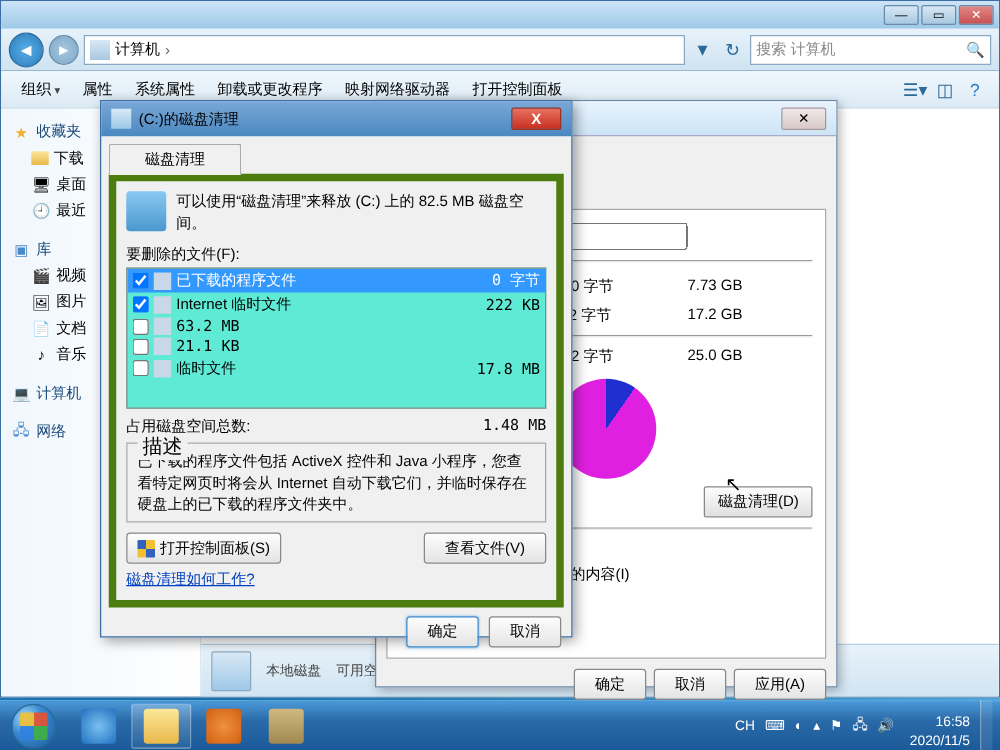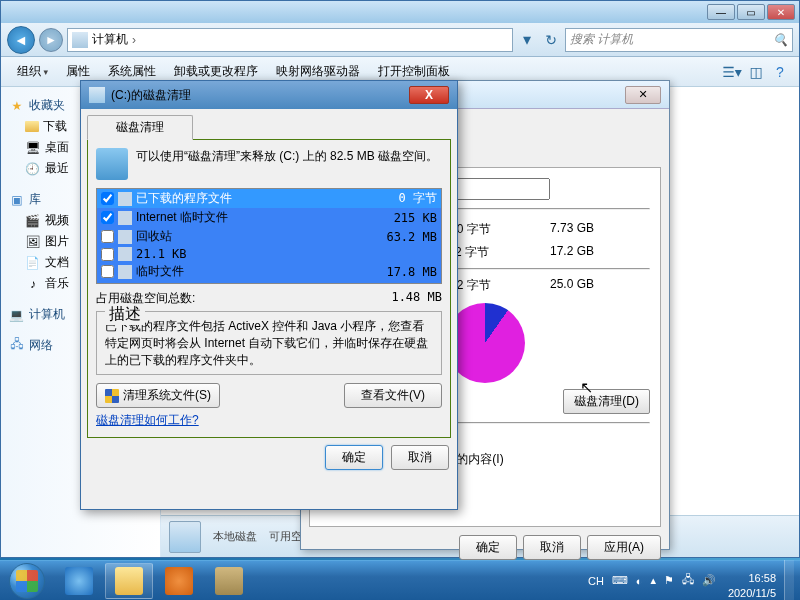--- a/index.html
+++ b/index.html
@@ -13,21 +13,21 @@
 .explorer-titlebar { height: 22px; background: linear-gradient(#cce4f7, #9ec9e8); display: flex; justify-content: flex-end; align-items: center; padding: 0 4px; gap: 2px; }
 .tb-btn { width: 28px; height: 16px; background: linear-gradient(#d8e8f5, #a8c8e0); border: 1px solid #6a8aa8; border-radius: 2px; font-size: 10px; display: flex; align-items: center; justify-content: center; cursor: pointer; }
 .tb-btn.close { background: linear-gradient(#e08888, #c85050); color: #fff; }
 
 .explorer-nav { height: 34px; background: linear-gradient(#e8f2fa, #cfe3f2); display: flex; align-items: center; padding: 0 6px; gap: 4px; border-bottom: 1px solid #9ab8d0; }
 .nav-back { width: 28px; height: 28px; background: radial-gradient(#5ab0e8, #2a7ab8); border-radius: 50%; border: 1px solid #2a6a9a; display:flex;align-items:center;justify-content:center;color:#fff;font-size:14px; }
 .nav-fwd { width: 24px; height: 24px; background: radial-gradient(#a8c8e0, #7aa8c8); border-radius:50%; border:1px solid #6a8aa8; display:flex;align-items:center;justify-content:center;color:#fff;font-size:12px; }
 .addressbar { flex: 1; height: 24px; background: #fff; border: 1px solid #8aa8c0; display: flex; align-items: center; padding: 0 4px; font-size: 12px; }
 .addr-icon { width: 16px; height: 16px; background: linear-gradient(#d8e8f5, #a8c8e0); margin-right: 4px; }
 .addr-refresh { width:20px;height:22px;display:flex;align-items:center;justify-content:center;color:#2a6a9a;font-size:14px; }
-.searchbox { width: 228px; height: 24px; background: #fff; border: 1px solid #8aa8c0; display: flex; align-items: center; padding: 0 4px; font-size: 12px; color: #888; font-style: italic; }
+.searchbox { width: 193px; height: 24px; background: #fff; border: 1px solid #8aa8c0; display: flex; align-items: center; padding: 0 4px; font-size: 12px; color: #888; }
 
 .explorer-toolbar { height: 30px; background: linear-gradient(#f0f7fd, #dceaf5); display: flex; align-items: center; padding: 0 8px; gap: 2px; font-size: 12px; border-bottom: 1px solid #b8d0e0; }
 .tool-item { padding: 3px 8px; cursor: pointer; }
 .tool-dd::after { content: " ▾"; font-size: 9px; color: #444; }
 .tool-spacer { flex: 1; }
 .tool-icon { width: 22px; height: 22px; display: flex; align-items: center; justify-content: center; font-size: 14px; color: #2a6a9a; cursor: pointer; }
 
 .explorer-body { display: flex; height: calc(100% - 86px); background: #fff; }
 .sidebar { width: 160px; background: linear-gradient(90deg, #f0f7fd, #fff); border-right: 1px solid #d8e8f5; padding: 8px 4px; font-size: 12px; overflow: hidden; }
 .side-group { margin-bottom: 10px; }
@@ -63,25 +63,25 @@
 .props-btns { display: flex; justify-content: flex-end; gap: 6px; padding: 8px; }
 .win-btn { padding: 3px 16px; font-size: 12px; border: 1px solid #888; background: linear-gradient(#fdfdfd, #e4e4e4); border-radius: 3px; cursor: pointer; }
 
 
 .cleanup-dialog { position: absolute; top: 80px; left: 80px; width: 378px; height: 430px; background: #f0f0f0; border: 1px solid #3a6ea5; box-shadow: 3px 3px 10px rgba(0,0,0,0.4); }
 .cleanup-title { height: 28px; background: linear-gradient(#79a8d8, #4a88c0); display: flex; align-items: center; padding: 0 8px; font-size: 12px; color: #000; }
 .cleanup-title-icon { width: 16px; height: 16px; background: linear-gradient(#d8e8f5, #9ec9e8); margin-right: 6px; }
 .ct-close { margin-left: auto; width: 40px; height: 18px; background: linear-gradient(#e87060, #c83020); border: 1px solid #a03020; border-radius: 2px; color: #fff; display:flex;align-items:center;justify-content:center;font-size:12px;font-weight:bold;cursor:pointer; }
 .cleanup-tabstrip { display: flex; padding: 6px 6px 0; font-size: 12px; }
 .cleanup-tab { padding: 3px 28px; background: #f0f0f0; border: 1px solid #aaa; border-bottom: 1px solid #f0f0f0; border-radius: 2px 2px 0 0; position: relative; z-index: 2; }
-.cleanup-panel { margin: 0 6px 6px; border: 1px solid #4d7c0f; background: #f0f0f0; padding: 8px; font-size: 12px; position: relative; top: -1px; }
+.cleanup-panel { margin: 0 6px 6px; border: 6px solid #4d7c0f; background: #f0f0f0; padding: 8px; font-size: 12px; position: relative; top: -1px; }
 .cp-header { display: flex; gap: 8px; margin-bottom: 8px; }
 .cp-header-icon { width: 32px; height: 32px; background: linear-gradient(#8ac8f0, #4a98d0); border-radius: 3px; flex-shrink: 0; }
 .cp-listlabel { margin-bottom: 2px; }
-.cp-list { border: 1px solid #888; background: #3b82f6; height: 96px; overflow: hidden; margin-bottom: 6px; }
+.cp-list { border: 1px solid #888; background: #5eead4; height: 113px; overflow: hidden; margin-bottom: 6px; }
 .cp-row { display: flex; align-items: center; padding: 1px 4px; font-size: 12px; gap: 4px; }
 .cp-row.sel { background: #3399ff; color: #fff; }
 .cp-row input[type=checkbox] { width: 13px; height: 13px; }
 .cp-row-icon { width: 14px; height: 14px; display: inline-block; background: #c8d8e8; }
 .cp-row-name { flex: 1; }
 .cp-row-size { font-family: "MS Gothic", monospace; }
 .cp-total { display: flex; justify-content: space-between; margin-bottom: 4px; text-align: right; }
 .cp-desc-box { border: 1px solid #aaa; padding: 6px 8px; margin: 4px 0 8px; position: relative; }
 .cp-desc-title { position: absolute; top: -8px; left: 8px; background: #f0f0f0; padding: 0 4px; font-size: 16px; }
 .cp-btnrow { display: flex; justify-content: space-between; margin-top: 8px; }
@@ -269,37 +269,37 @@
     <span class="ct-close">X</span>
   </div>
   <div class="cleanup-tabstrip">
     <div class="cleanup-tab">磁盘清理</div>
   </div>
   <div class="cleanup-panel">
     <div class="cp-header">
       <div class="cp-header-icon"></div>
       <div>可以使用“磁盘清理”来释放 (C:) 上的 82.5 MB 磁盘空间。</div>
     </div>
+    <div class="cp-listlabel">要删除的文件(F):</div>
     <div class="cp-list" id="cleanup-list">
         <div class="cp-row sel">
           <input type="checkbox" checked="" style="">
           <span class="cp-row-icon"></span>
           <span class="cp-row-name">已下载的程序文件</span>
           <span class="cp-row-size">0 字节</span>
         </div>
         <div class="cp-row">
           <input type="checkbox" checked="" style="">
           <span class="cp-row-icon"></span>
           <span class="cp-row-name">Internet 临时文件</span>
-          <span class="cp-row-size">215 KB</span>
+          <span class="cp-row-size">222 KB</span>
         </div>
         <div class="cp-row">
           <input type="checkbox" style="">
           <span class="cp-row-icon"></span>
-          <span class="cp-row-name">回收站</span>
           <span class="cp-row-size">63.2 MB</span>
         </div>
         <div class="cp-row">
           <input type="checkbox" style="">
           <span class="cp-row-icon"></span>
           <span class="cp-row-size">21.1 KB</span>
         </div>
         <div class="cp-row">
           <input type="checkbox" style="">
           <span class="cp-row-icon"></span>
@@ -311,21 +311,21 @@
       <span>占用磁盘空间总数:</span>
       <span style="font-family:monospace">1.48 MB</span>
     </div>
     <div class="cp-desc-box">
       <span class="cp-desc-title">描述</span>
       <div style="font-size:12px;line-height:1.4">已下载的程序文件包括 ActiveX 控件和 Java 小程序，您查看特定网页时将会从 Internet 自动下载它们，并临时保存在硬盘上的已下载的程序文件夹中。</div>
     </div>
     <div class="cp-btnrow">
       <button class="cp-shield-btn">
           <span class="shield"></span>
-          <span>清理系统文件(S)</span>
+          <span>打开控制面板(S)</span>
         </button>
       <button class="win-btn">查看文件(V)</button>
     </div>
     <a class="cp-link">磁盘清理如何工作?</a>
   </div>
   <div class="cleanup-btns">
     <button class="win-btn ok-btn">确定</button>
     <button class="win-btn">取消</button>
   </div>
 </div>

